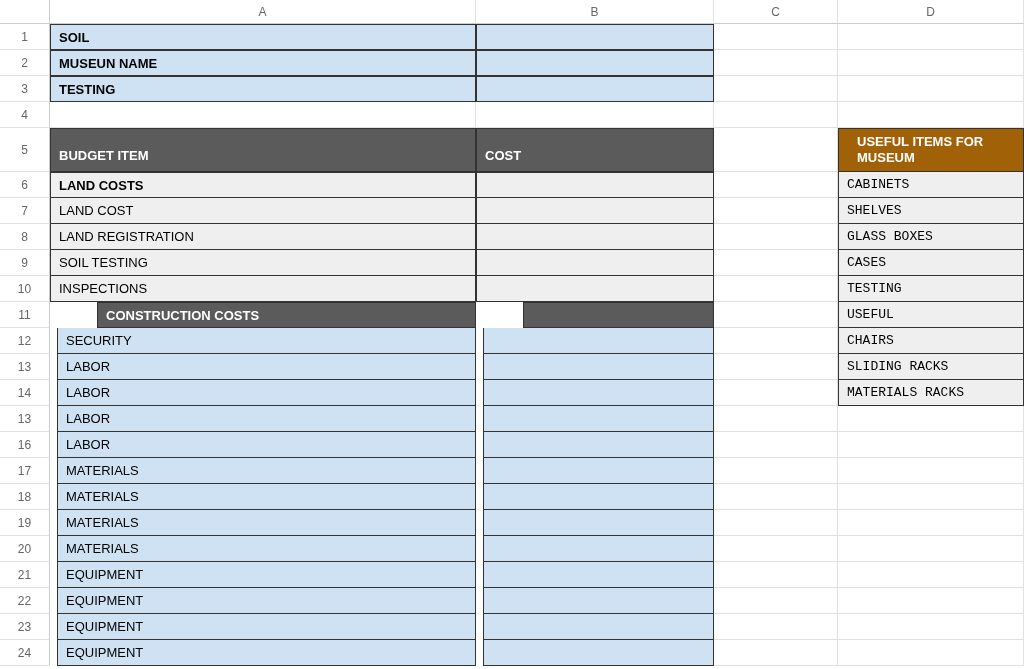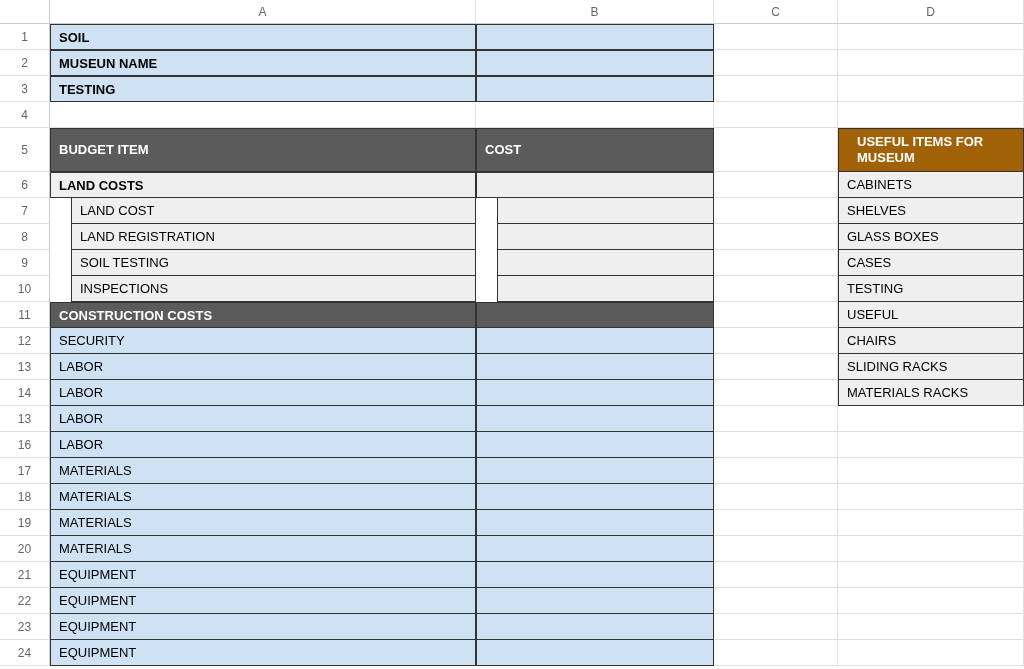--- a/index.html
+++ b/index.html
@@ -56,65 +56,67 @@
     }
     .cell.blue {
       background: #cfe2f3;
       border: 1px solid #333;
     }
     .cell.blue-light {
       background: #cfe2f3;
       border-right: 1px solid #333;
       border-bottom: 1px solid #333;
       border-left: 1px solid #333;
+      margin-left: 7px;
     }
     .cell.dark-header {
       background: #5b5b5b;
       color: #fff;
       font-weight: bold;
       border: 1px solid #333;
       align-items: flex-end;
-      padding-bottom: 14px;
+      padding-bottom: 8px;
     }
     .cell.gray-section {
       background: #efefef;
       font-weight: bold;
       border: 1px solid #333;
     }
     .cell.gray-light {
       background: #efefef;
       border-right: 1px solid #333;
       border-bottom: 1px solid #333;
       border-left: 1px solid #333;
-      margin-left: 21px;
     }
     .cell.gray-dark-section {
       background: #5b5b5b;
       color: #fff;
       font-weight: bold;
       border: 1px solid #333;
+      margin-left: 47px;
     }
     .cell.bold {
       font-weight: bold;
     }
     .row-tall {
       min-height: 44px;
     }
     .cell.d-header {
       background: #a16207;
       color: #fff;
       font-weight: bold;
       border: 1px solid #333;
       padding: 4px 18px;
       line-height: 1.2;
     }
     .cell.d-item {
       background: #efefef;
       border: 1px solid #333;
       border-top: none;
+      font-family: Liberation Mono, monospace;
     }
     .cell.empty {
       background: #fff;
     }
   </style>
 </head>
 <body>
 
 <div class="spreadsheet">
 

